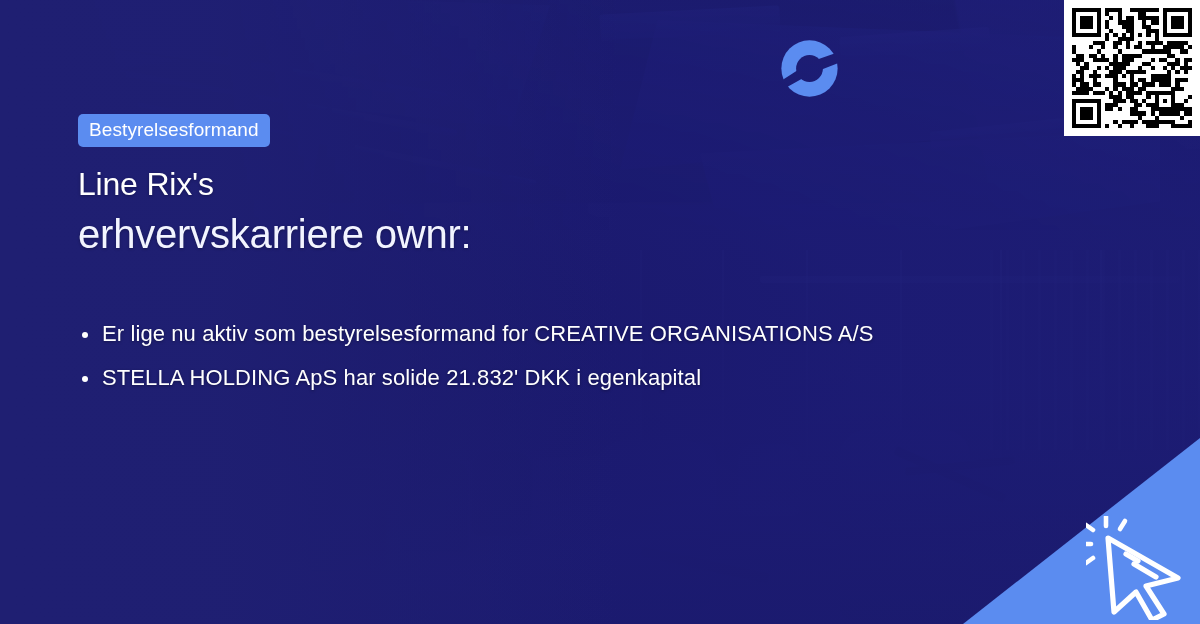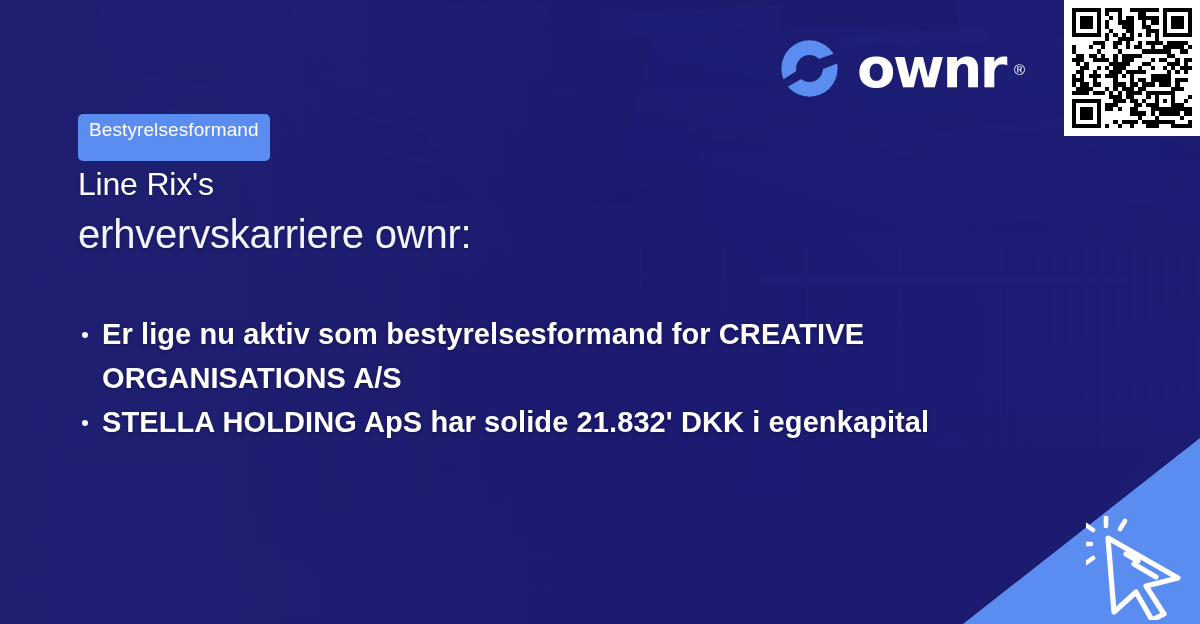--- a/index.html
+++ b/index.html
@@ -124,21 +124,21 @@
 
   
   .content { position:absolute; left:0; top:0; width:1200px; height:624px; }
 
   .badge {
     position:absolute; left:78px; top:114px;
     background:#5b8cf0;
     color:#ffffff;
     font-size:19px;
     line-height:20px;
-    padding:6px 11px 21px 11px;
+    padding:6px 11px 7px 11px;
     border-radius:5px;
     white-space:nowrap;
     letter-spacing:.1px;
   }
 
   .title-main {
     position:absolute; left:78px; top:158px;
     color:#ffffff;
     font-size:32px;
     font-weight:normal;
@@ -159,22 +159,22 @@
   }
 
   .bullets {
     position:absolute; left:80px; top:312px;
     width:1000px;
     list-style:none;
   }
   .bullets li {
     position:relative;
     color:#ffffff;
-    font-size:29px;
-    font-weight:bold;
+    font-size:22px;
+    font-weight:normal;
     line-height:44px;
     padding-left:22px;
     letter-spacing:.1px;
     text-shadow:0 1px 3px rgba(0,0,0,.35);
     white-space:pre-line;
   }
   .bullets li::before {
     content:"";
     position:absolute; left:2px; top:20px;
     width:6px; height:6px; border-radius:50%;
@@ -294,23 +294,20 @@
       <svg class="logo-mark" viewBox="0 0 100 100">
         <defs>
           <mask id="swoosh">
             <rect x="0" y="0" width="100" height="100" fill="#fff"></rect>
             <circle cx="50" cy="50" r="20" fill="#000"></circle>
             <path d="M2 72 L52 40 L98 24 L98 40 L52 58 L2 86 Z" fill="#000"></path>
           </mask>
         </defs>
         <circle cx="50" cy="50" r="42" fill="#5b8cf0" mask="url(#swoosh)"></circle>
       </svg>
-      <div class="logo-word">
-        <span>ownr</span><span class="logo-reg">®</span>
-      </div>
     </div>
 
     <div class="qr-panel">
       <div class="qr-grid" id="qr-grid">
           <i class="on"></i>
           <i class="on"></i>
           <i class="on"></i>
           <i class="on"></i>
           <i class="on"></i>
           <i class="on"></i>

